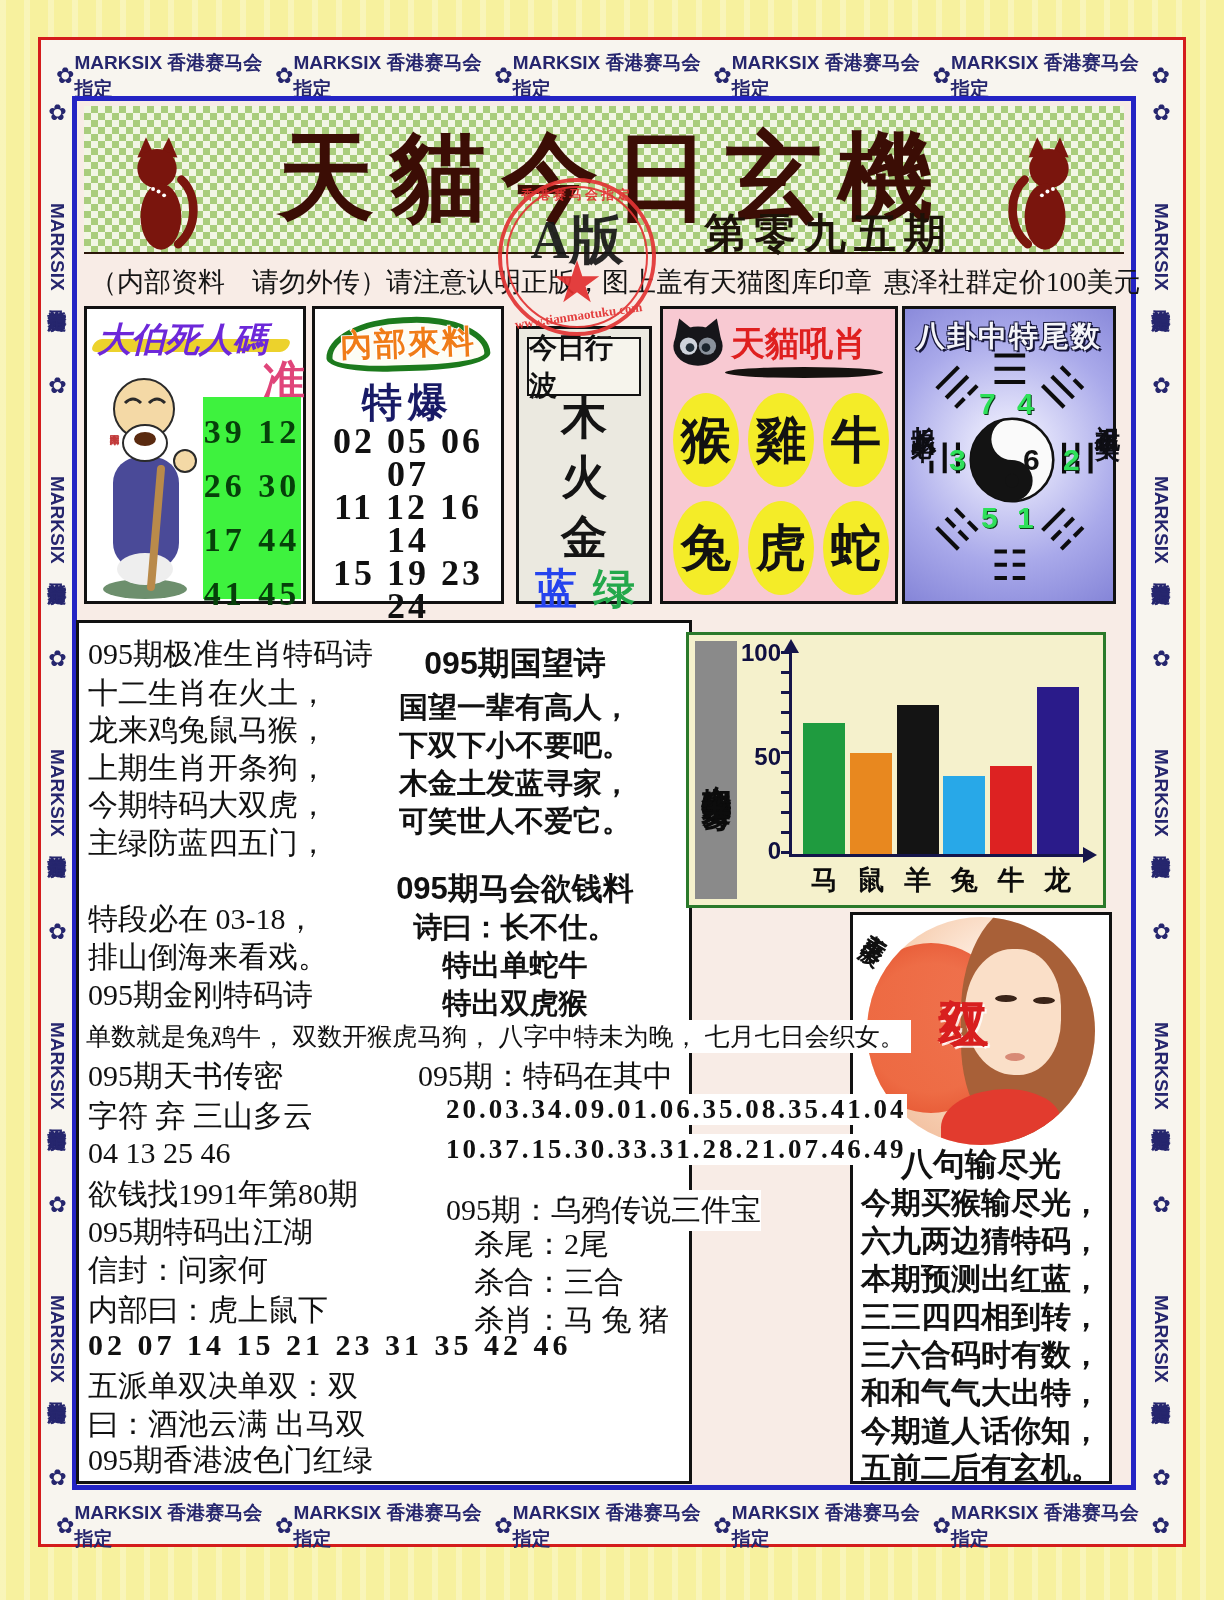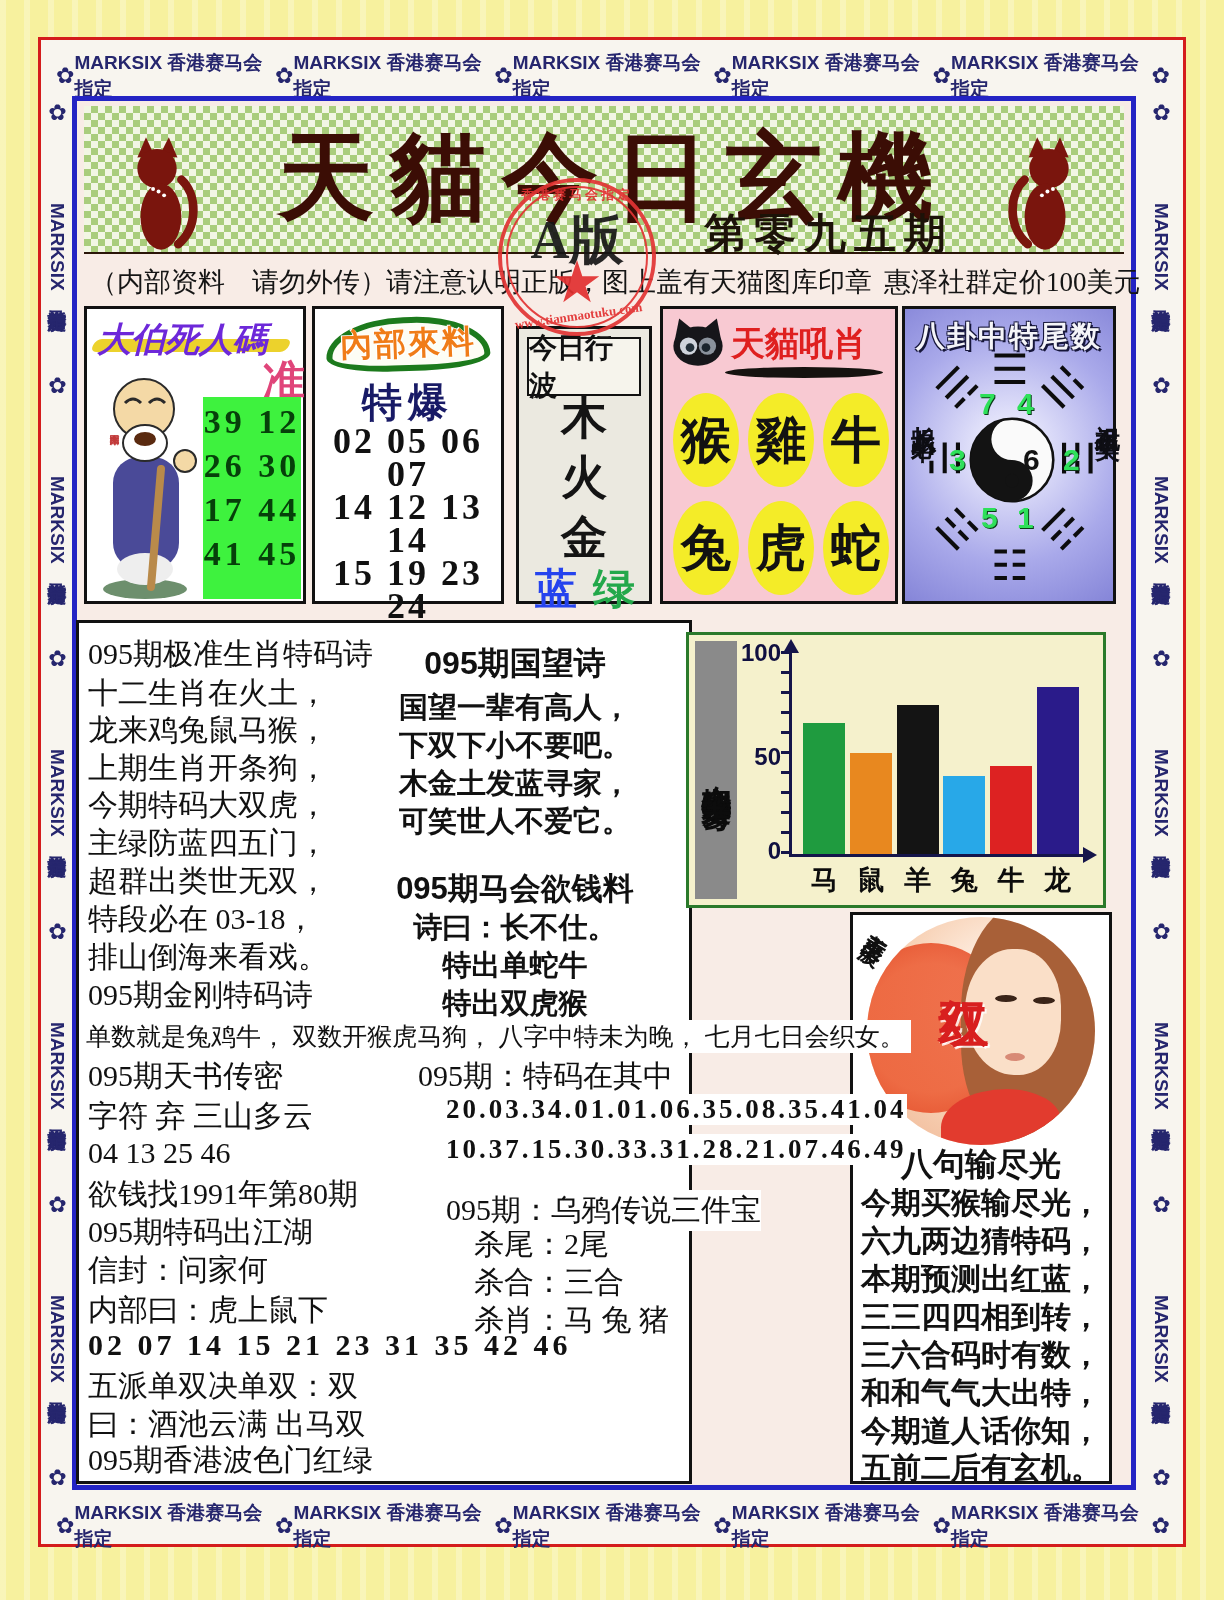--- a/index.html
+++ b/index.html
@@ -38,21 +38,21 @@
   .stamp-star{position:absolute;left:0;top:66px;width:100%;text-align:center;font-size:58px;color:#e23030}
   .stamp-ring{position:absolute;left:0;top:4px;width:100%;text-align:center;font-size:13px;color:#e23030;font-weight:bold;letter-spacing:3px}
   .stamp-url{position:absolute;left:-6px;bottom:8px;width:110%;text-align:center;font-size:13px;color:#e23030;font-weight:bold;transform:rotate(-8deg)}
   
   .panel{position:absolute;background:#fff;border:3px solid #111}
   .p1-title{position:absolute;left:10px;top:8px;font-size:34px;font-weight:bold;font-style:italic;color:#6d28d9;z-index:2;white-space:nowrap}
   .p1-swoosh{position:absolute;left:6px;top:30px;width:196px;height:13px;background:#ecd22c;transform:skewX(-25deg);border-radius:6px}
   .p1-zhun{position:absolute;left:176px;top:44px;font-size:42px;font-weight:bold;color:#e0457a}
   .p1-green{position:absolute;left:116px;top:88px;width:98px;height:202px;background:#3ef23e;text-align:center;
             font-size:34px;font-weight:bold;color:#06400a;font-family:"Liberation Serif",serif}
-  .p1-green div{margin-top:6px;letter-spacing:4px}
+  .p1-green div{margin-top:16px;letter-spacing:4px}
   .p1-mark{position:absolute;left:20px;top:118px;writing-mode:vertical-rl;text-orientation:upright;font-size:10px;color:#c23b3b;z-index:3}
   .p2-banner{position:absolute;left:11px;top:8px;width:164px;height:54px;border:6px solid #1c7a1c;background:#fdfdf5;
              border-radius:50% 50% 42% 42% / 75% 75% 30% 30%;display:flex;align-items:center;justify-content:center;
              font-size:32px;font-weight:bold;color:#f07c18;letter-spacing:2px;
              text-shadow:1px 1px 0 #fff,-1px -1px 0 #fff;transform:rotate(-2deg)}
   .p2-sub{position:absolute;left:0;top:66px;width:100%;text-align:center;font-size:40px;font-weight:bold;color:#181a66;letter-spacing:6px}
   .p2-rows{position:absolute;left:0;top:116px;width:100%;text-align:center;font-size:36px;font-weight:bold;line-height:33px;letter-spacing:3px}
   .p3{background:#ebe9e0}
   .p3-head{position:absolute;left:8px;top:8px;right:8px;height:59px;border:2px solid #111;background:#f6f4ec;
            display:flex;align-items:center;justify-content:center;font-size:28px;font-weight:bold}
@@ -236,21 +236,21 @@
       <div>17 44</div>
       <div>41 45</div>
     </div>
   </div>
 
   <div class="panel" style="left:312px;top:306px;width:192px;height:298px">
     <div class="p2-banner">內部來料</div>
     <div class="p2-sub">特爆</div>
     <div class="p2-rows">
       <div>02 05 06 07</div>
-      <div>14 12 13 14</div>
+      <div>11 12 16 14</div>
       <div>15 19 23 24</div>
       <div>25 26 28 31</div>
       <div>35 36 37 38</div>
       <div>39 41 42 48</div>
     </div>
   </div>
 
   <div class="panel p3" style="left:516px;top:326px;width:136px;height:278px">
     <div class="p3-head">今日行波</div>
     <div class="p3-el" style="top:58px">木</div>
@@ -308,40 +308,39 @@
   </div>
 
   <div class="bigbox"></div>
 
   <div class="ln" style="left:88px;top:634px">095期极准生肖特码诗</div>
   <div class="ln" style="left:88px;top:673px">十二生肖在火土，</div>
   <div class="ln" style="left:88px;top:710px">龙来鸡兔鼠马猴，</div>
   <div class="ln" style="left:88px;top:748px">上期生肖开条狗，</div>
   <div class="ln" style="left:88px;top:785px">今期特码大双虎，</div>
   <div class="ln" style="left:88px;top:823px">主绿防蓝四五门，</div>
-  <div class="ln" style="left:88px;top:861px">超群出类世无双，</div>
   <div class="ln" style="left:88px;top:899px">特段必在 03-18，</div>
   <div class="ln" style="left:88px;top:937px">排山倒海来看戏。</div>
   <div class="ln" style="left:88px;top:975px">095期金刚特码诗</div>
 
   <div class="ln mid" style="left:360px;top:642px;width:310px;text-align:center;font-size:32px">095期国望诗</div>
   <div class="ln mid" style="left:360px;top:688px;width:310px;text-align:center;font-size:29px">国望一辈有高人，</div>
   <div class="ln mid" style="left:360px;top:726px;width:310px;text-align:center;font-size:29px">下双下小不要吧。</div>
   <div class="ln mid" style="left:360px;top:764px;width:310px;text-align:center;font-size:29px">木金土发蓝寻家，</div>
   <div class="ln mid" style="left:360px;top:802px;width:310px;text-align:center;font-size:29px">可笑世人不爱它。</div>
   <div class="ln mid" style="left:360px;top:868px;width:310px;text-align:center;font-size:31px">095期马会欲钱料</div>
   <div class="ln mid" style="left:360px;top:908px;width:310px;text-align:center;font-size:29px">诗曰：长不仕。</div>
   <div class="ln mid" style="left:360px;top:946px;width:310px;text-align:center;font-size:29px">特出单蛇牛</div>
   <div class="ln" style="left:86px;top:1020px;font-size:25px;background:#fff;z-index:5;padding-right:6px">单数就是兔鸡牛， 双数开猴虎马狗， 八字中特未为晚， 七月七日会织女。</div>
 
   <div class="ln mid" style="left:360px;top:984px;width:310px;text-align:center;font-size:29px">特出双虎猴</div>
   <div class="ln" style="left:88px;top:1056px">095期天书传密</div>
   <div class="ln" style="left:418px;top:1056px;background:#fff;z-index:5">095期：特码在其中</div>
   <div class="ln" style="left:88px;top:1096px">字符 弃 三山多云</div>
-  <div class="ln num" style="left:446px;top:1094px;font-size:27px;background:#fff;z-index:5;letter-spacing:3px">20.03.34.01.01.06.35.08.35.41.04</div>
+  <div class="ln num" style="left:446px;top:1094px;font-size:27px;background:#fff;z-index:5;letter-spacing:3px">20.03.34.09.01.06.35.08.35.41.04</div>
   <div class="ln" style="left:88px;top:1136px">04 13 25 46</div>
   <div class="ln num" style="left:446px;top:1134px;font-size:27px;background:#fff;z-index:5;letter-spacing:3px">10.37.15.30.33.31.28.21.07.46.49</div>
   <div class="ln" style="left:88px;top:1174px">欲钱找1991年第80期</div>
   <div class="ln" style="left:446px;top:1190px;background:#fff;z-index:5">095期：乌鸦传说三件宝</div>
   <div class="ln" style="left:88px;top:1212px">095期特码出江湖</div>
   <div class="ln" style="left:474px;top:1224px">杀尾：2尾</div>
   <div class="ln" style="left:88px;top:1250px">信封：问家何</div>
   <div class="ln" style="left:474px;top:1262px">杀合：三合</div>
   <div class="ln" style="left:88px;top:1290px">内部曰：虎上鼠下</div>
   <div class="ln" style="left:474px;top:1300px">杀肖：马 兔 猪</div>

